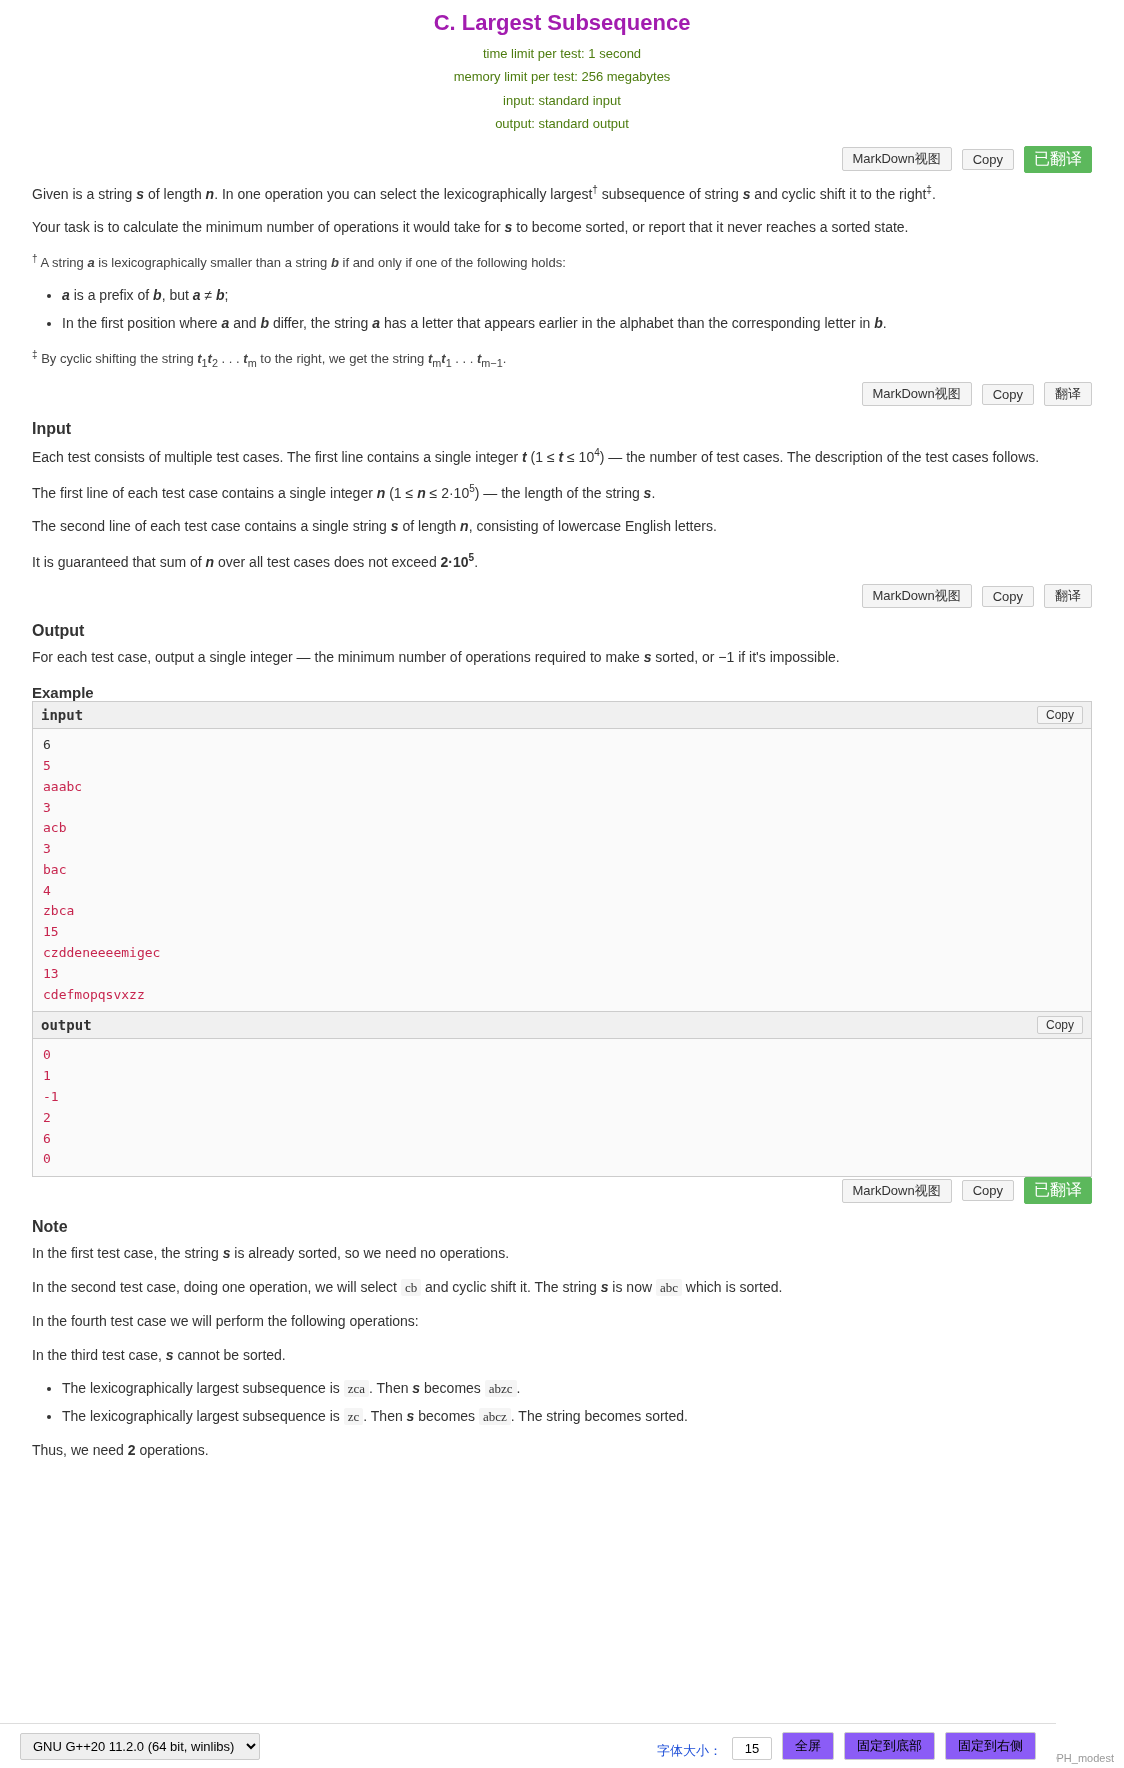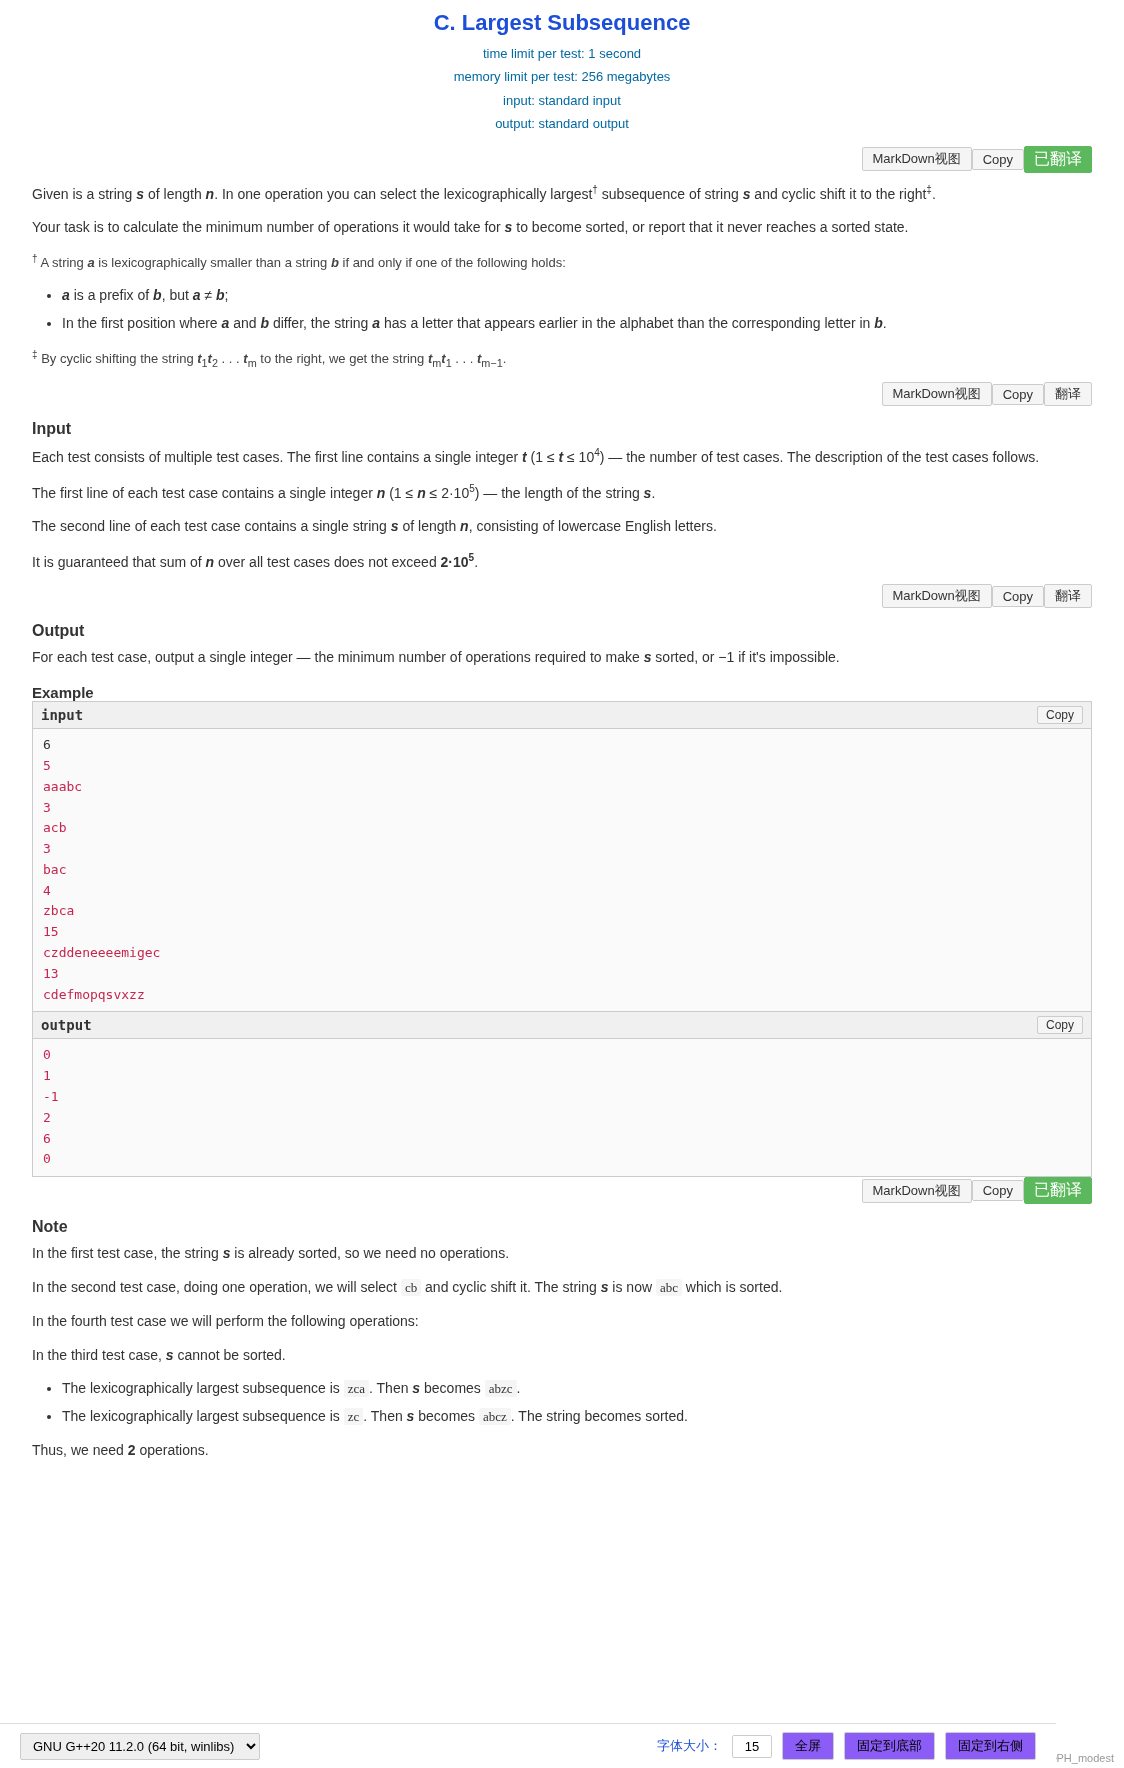--- a/index.html
+++ b/index.html
@@ -14,33 +14,33 @@
     .main-content {
       padding: 10px 20px 80px 20px;
       max-width: 1100px;
       margin: 0 auto;
     }
     h1.problem-title {
       text-align: center;
       font-size: 22px;
       font-weight: bold;
       margin-bottom: 6px;
-      color: #1d4ed8;
+      color: #a21caf;
     }
     .meta-info {
       text-align: center;
       font-size: 13px;
-      color: #0369a1;
+      color: #4d7c0f;
       line-height: 1.8;
       margin-bottom: 10px;
     }
     .toolbar {
       display: flex;
       justify-content: flex-end;
-      gap: 0;
+      gap: 10px;
       margin-bottom: 8px;
       align-items: center;
     }
     .btn {
       padding: 2px 10px;
       font-size: 13px;
       border: 1px solid #ccc;
       background: #f5f5f5;
       cursor: pointer;
       border-radius: 2px;
@@ -131,21 +131,21 @@
     }
     .bottom-toolbar {
       position: fixed;
       bottom: 0;
       left: 0;
       width: 1056px;
       background: #fff;
       border-top: 1px solid #ddd;
       padding: 8px 20px;
       display: flex;
-      align-items: center;
+      align-items: flex-end;
       gap: 10px;
       z-index: 100;
     }
     .bottom-toolbar select {
       padding: 4px 8px;
       font-size: 13px;
       border: 1px solid #ccc;
       border-radius: 2px;
       min-width: 180px;
     }

